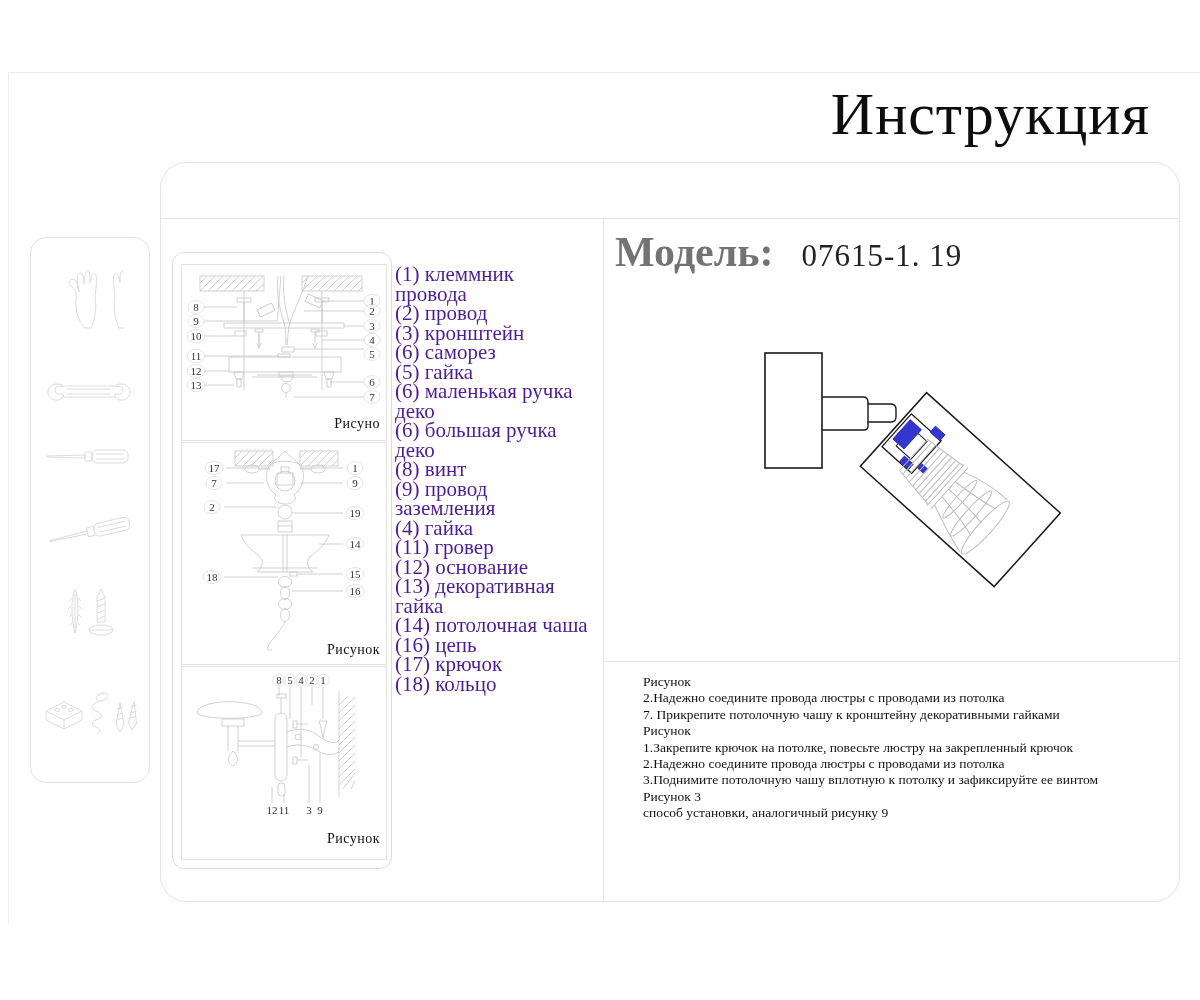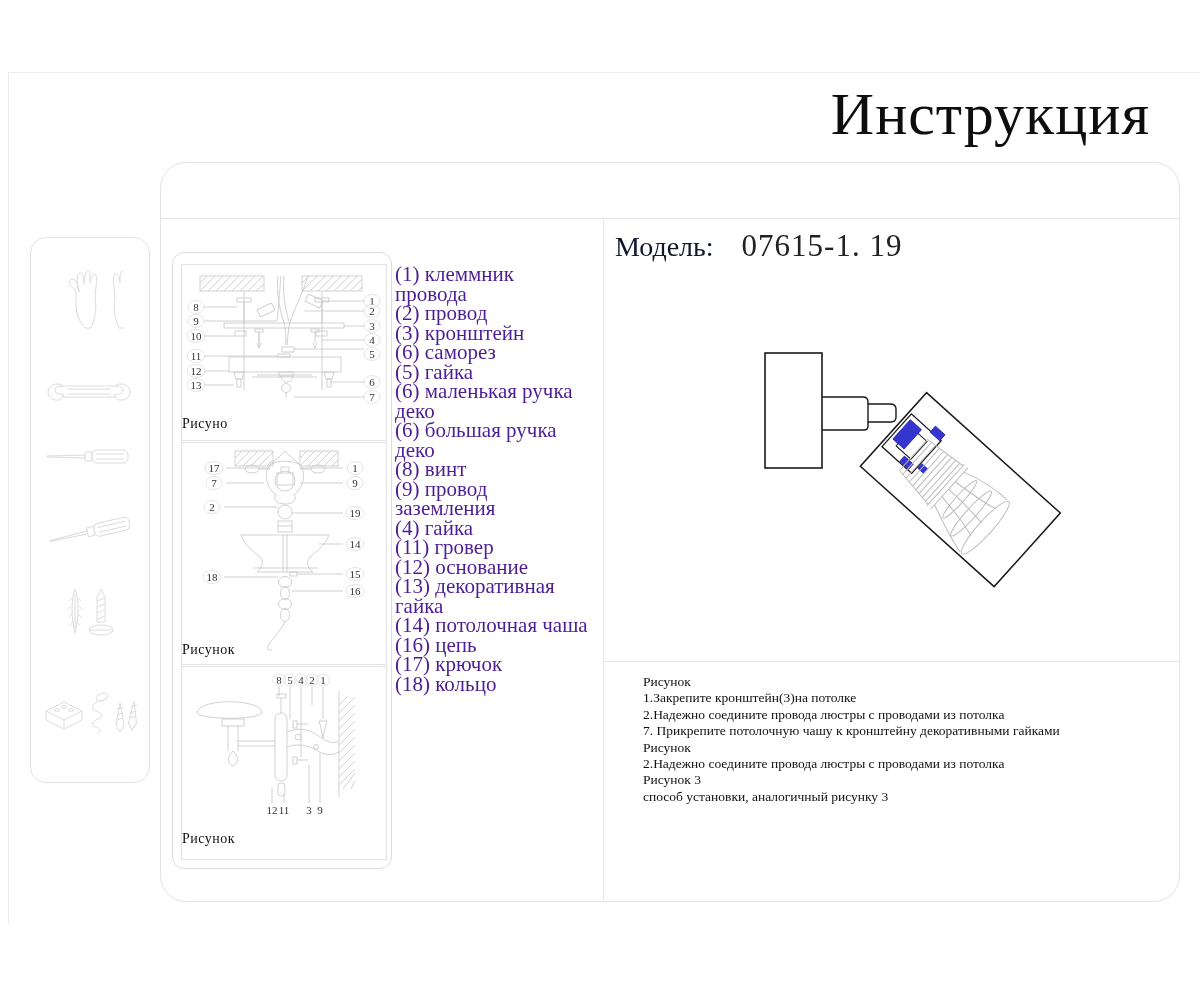--- a/index.html
+++ b/index.html
@@ -13,26 +13,26 @@
   .band-line{position:absolute;left:0;right:0;top:55px;border-top:1px solid #e6e6e6;}
   .v-divider{position:absolute;left:442px;top:55px;bottom:0;border-left:1px solid #e6e6e6;}
   .h-divider{position:absolute;left:442px;right:0;top:498px;border-top:1px solid #e6e6e6;}
   .sidebar{position:absolute;left:30px;top:237px;width:118px;height:544px;
         border:1px solid #e3e3e3;border-radius:16px;}
   .sb-icon{position:absolute;}
   .figures-panel{position:absolute;left:172px;top:252px;width:218px;height:615px;
         border:1px solid #dcdcdc;border-radius:12px;}
   .fig-box{position:absolute;left:8px;width:204px;border:1px solid #e2e2e2;background:#fff;}
   .fig-box svg{position:absolute;left:0;top:0;}
-  .fig-caption{position:absolute;left:0;right:0;text-align:left;font-size:14px;
+  .fig-caption{position:absolute;left:0;right:6px;text-align:right;font-size:14px;
         color:#111;letter-spacing:0.5px;}
   .parts-list{position:absolute;left:395px;top:265px;width:195px;font-size:21px;
         line-height:19.5px;color:#4c1d95;}
   .model-row{position:absolute;left:615px;top:228px;white-space:nowrap;}
-  .model-label{font-size:28px;font-weight:normal;color:#0f172a;}
+  .model-label{font-size:42px;font-weight:bold;color:#737373;}
   .model-value{font-size:31px;color:#222;margin-left:24px;letter-spacing:1px;font-family:Liberation Serif, serif;}
   .product{position:absolute;left:750px;top:340px;}
   .instructions{position:absolute;left:643px;top:674px;width:520px;font-size:13.5px;
         line-height:16.4px;color:#111;}
   .fig-line{stroke:#c5c5c5;fill:none;stroke-width:0.8;}
   .fig-num{font-family:"Liberation Serif",serif;font-size:11px;fill:#333;}
   .co-ellipse{stroke:#d8d8d8;fill:none;stroke-width:0.7;}
   .tool{stroke:#dcdcdc;fill:none;stroke-width:1;}
 </style>
 </head>
@@ -369,22 +369,23 @@
         <ellipse cx="234" cy="160" rx="5" ry="30"></ellipse>
         <path d="M201,147 C222,145 240,143 249,140"></path>
         <path d="M201,167 C222,170 240,173 249,177"></path>
         <path d="M201,157 C222,157 240,159 248,160"></path>
       </g>
     </g>
   </svg>
 
   <div class="instructions">
     <div>Рисунок</div>
-    <div>1.Закрепите кронштейн(3)на потолке</div>
     <div>2.Надежно соедините провода люстры с проводами из потолка</div>
     <div>7. Прикрепите потолочную чашу к кронштейну декоративными гайками</div>
     <div>Рисунок</div>
+    <div>1.Закрепите крючок на потолке, повесьте люстру на закрепленный крючок</div>
     <div>2.Надежно соедините провода люстры с проводами из потолка</div>
+    <div>3.Поднимите потолочную чашу вплотную к потолку и зафиксируйте ее винтом</div>
     <div>Рисунок 3</div>
-    <div>способ установки, аналогичный рисунку 3</div>
+    <div>способ установки, аналогичный рисунку 9</div>
   </div>
 
 </div>
 
 </body></html>

